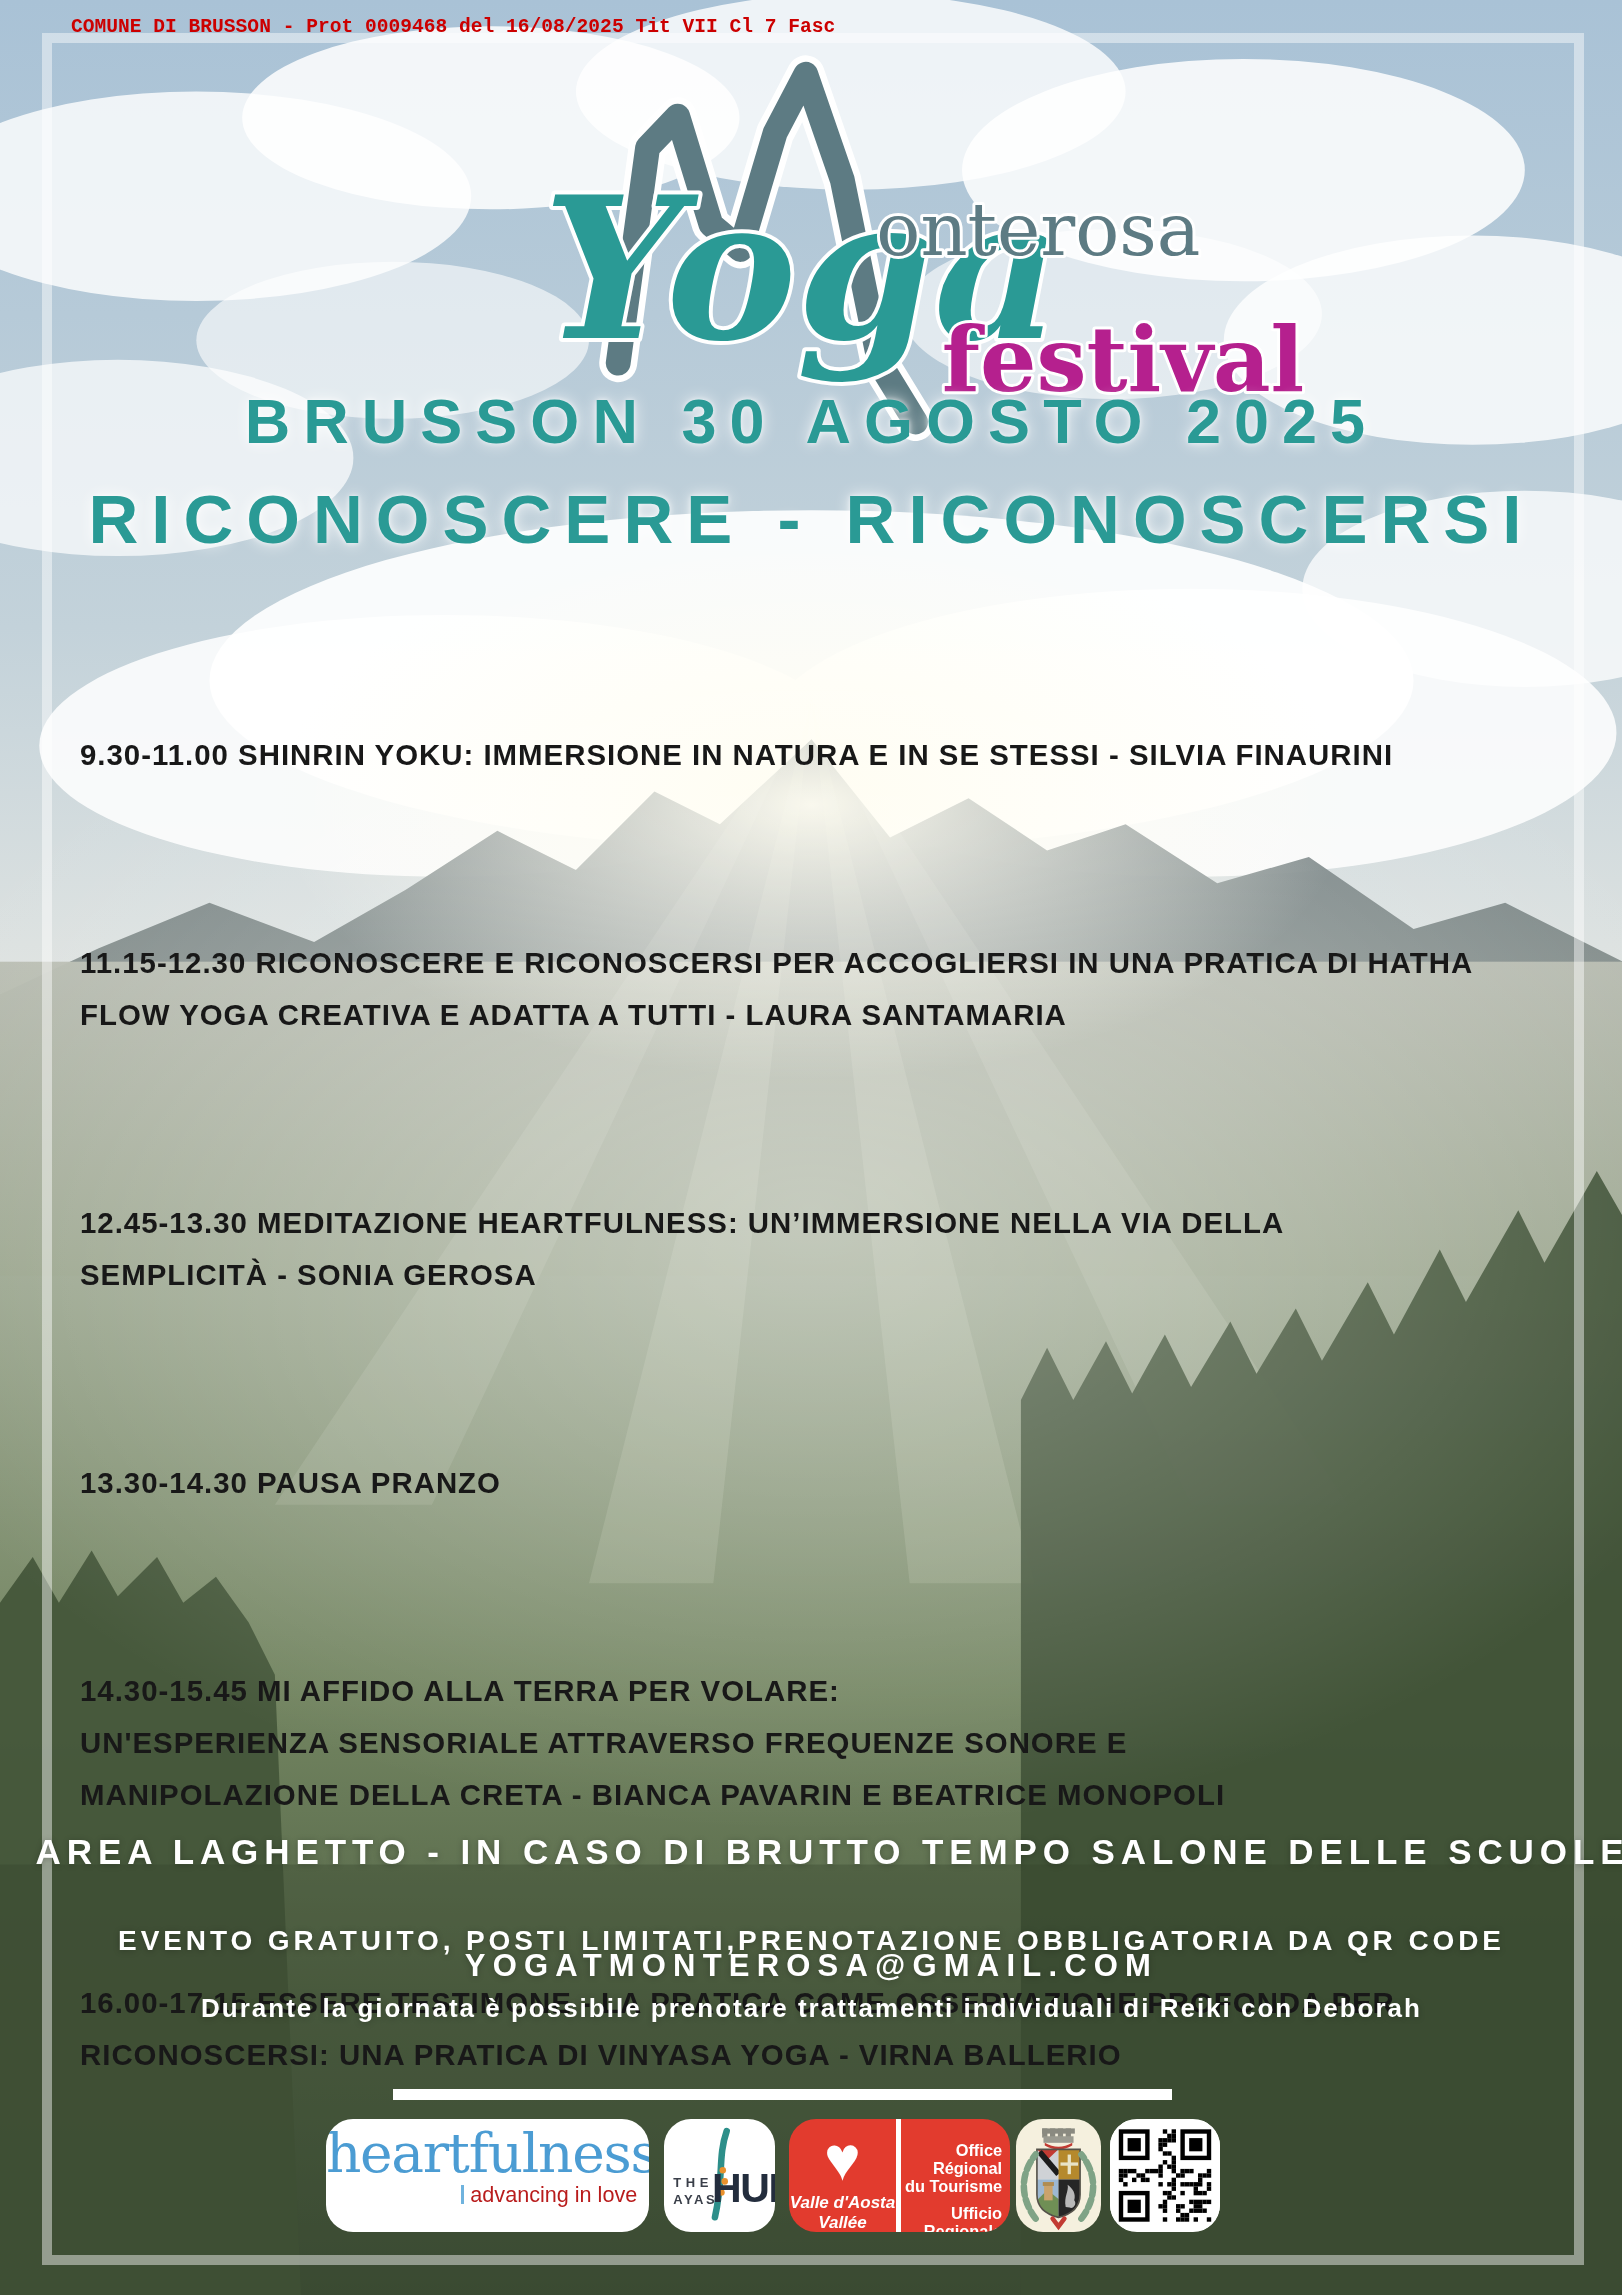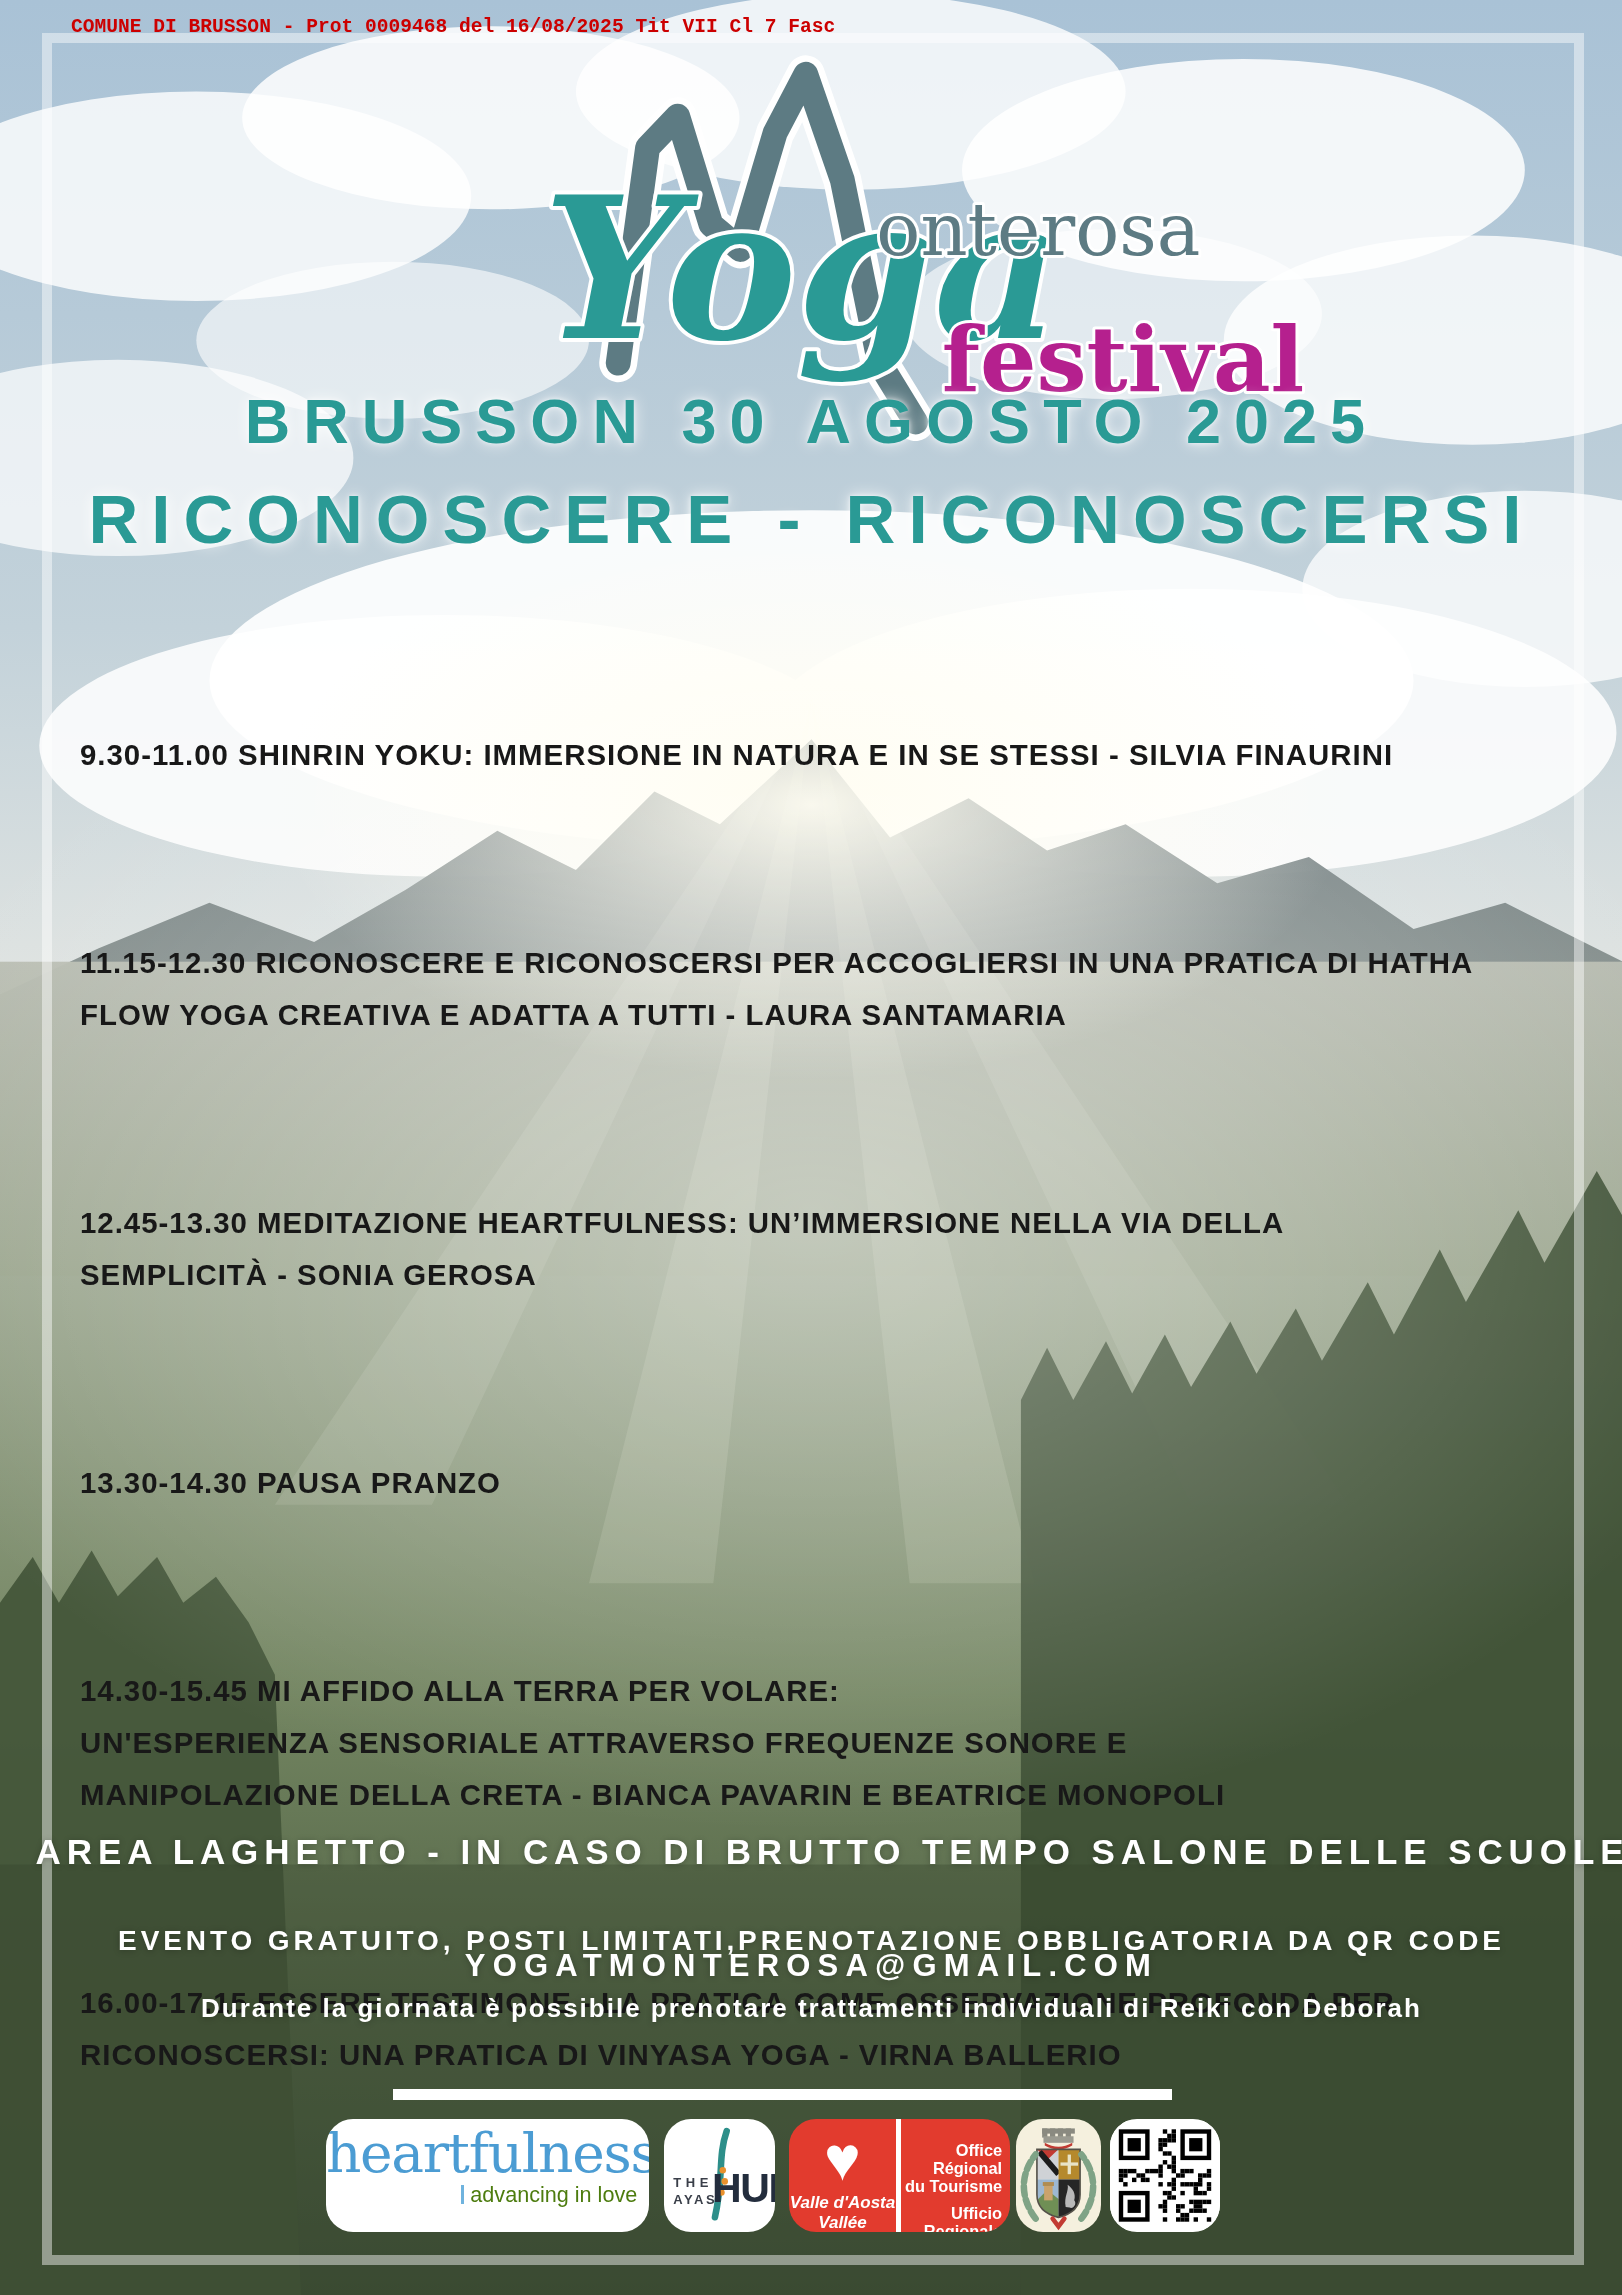--- a/index.html
+++ b/index.html
@@ -47,21 +47,21 @@
   .hf   { left:326px;  width:323px; }
   .ayas { left:664px; width:111px; }
   .vda  { left:789px; width:221px; background:#e23b2e; }
   .crest{ left:1016px; width:85px; background:#f5f0de; }
   .qr   { left:1110px; width:110px; }
   .hf-word {
     font-family:"DejaVu Serif", serif; color:#4b9cd3; font-size:55px;
     text-align:center; margin-top:6.5px; line-height:1; letter-spacing:-1.3px;
   }
   .hf-tag {
-    color:#4d7c0f; font-size:21.6px; text-align:right; margin:1.3px 11.8px 0 0;
+    color:#b91c1c; font-size:21.6px; text-align:right; margin:1.3px 11.8px 0 0;
     font-weight:normal; border-top:0;
   }
   .hf-tag .hf-bar { display:inline-block; width:2.6px; height:19.6px; background:#6fb3de; margin-right:6.5px; vertical-align:-2.6px; }
   .ayas-inner { position:relative; width:100%; height:100%; }
   .ayas-the  { position:absolute; left:9.2px; top:56px;  font-size:13px; letter-spacing:4.6px; color:#3a3f49; font-weight:bold; }
   .ayas-ayas { position:absolute; left:9.2px; top:73px; font-size:13px; letter-spacing:2.6px; color:#3a3f49; font-weight:bold; }
   .ayas-hub  { position:absolute; left:48px; top:46px;  font-size:41px; color:#232d3d; font-weight:bold; letter-spacing:-1.3px; }
   .ayas-swoosh { position:absolute; left:0; top:0; }
   .vda-inner { display:flex; width:100%; height:100%; }
   .vda-left  { width:107px; position:relative; text-align:center; }

